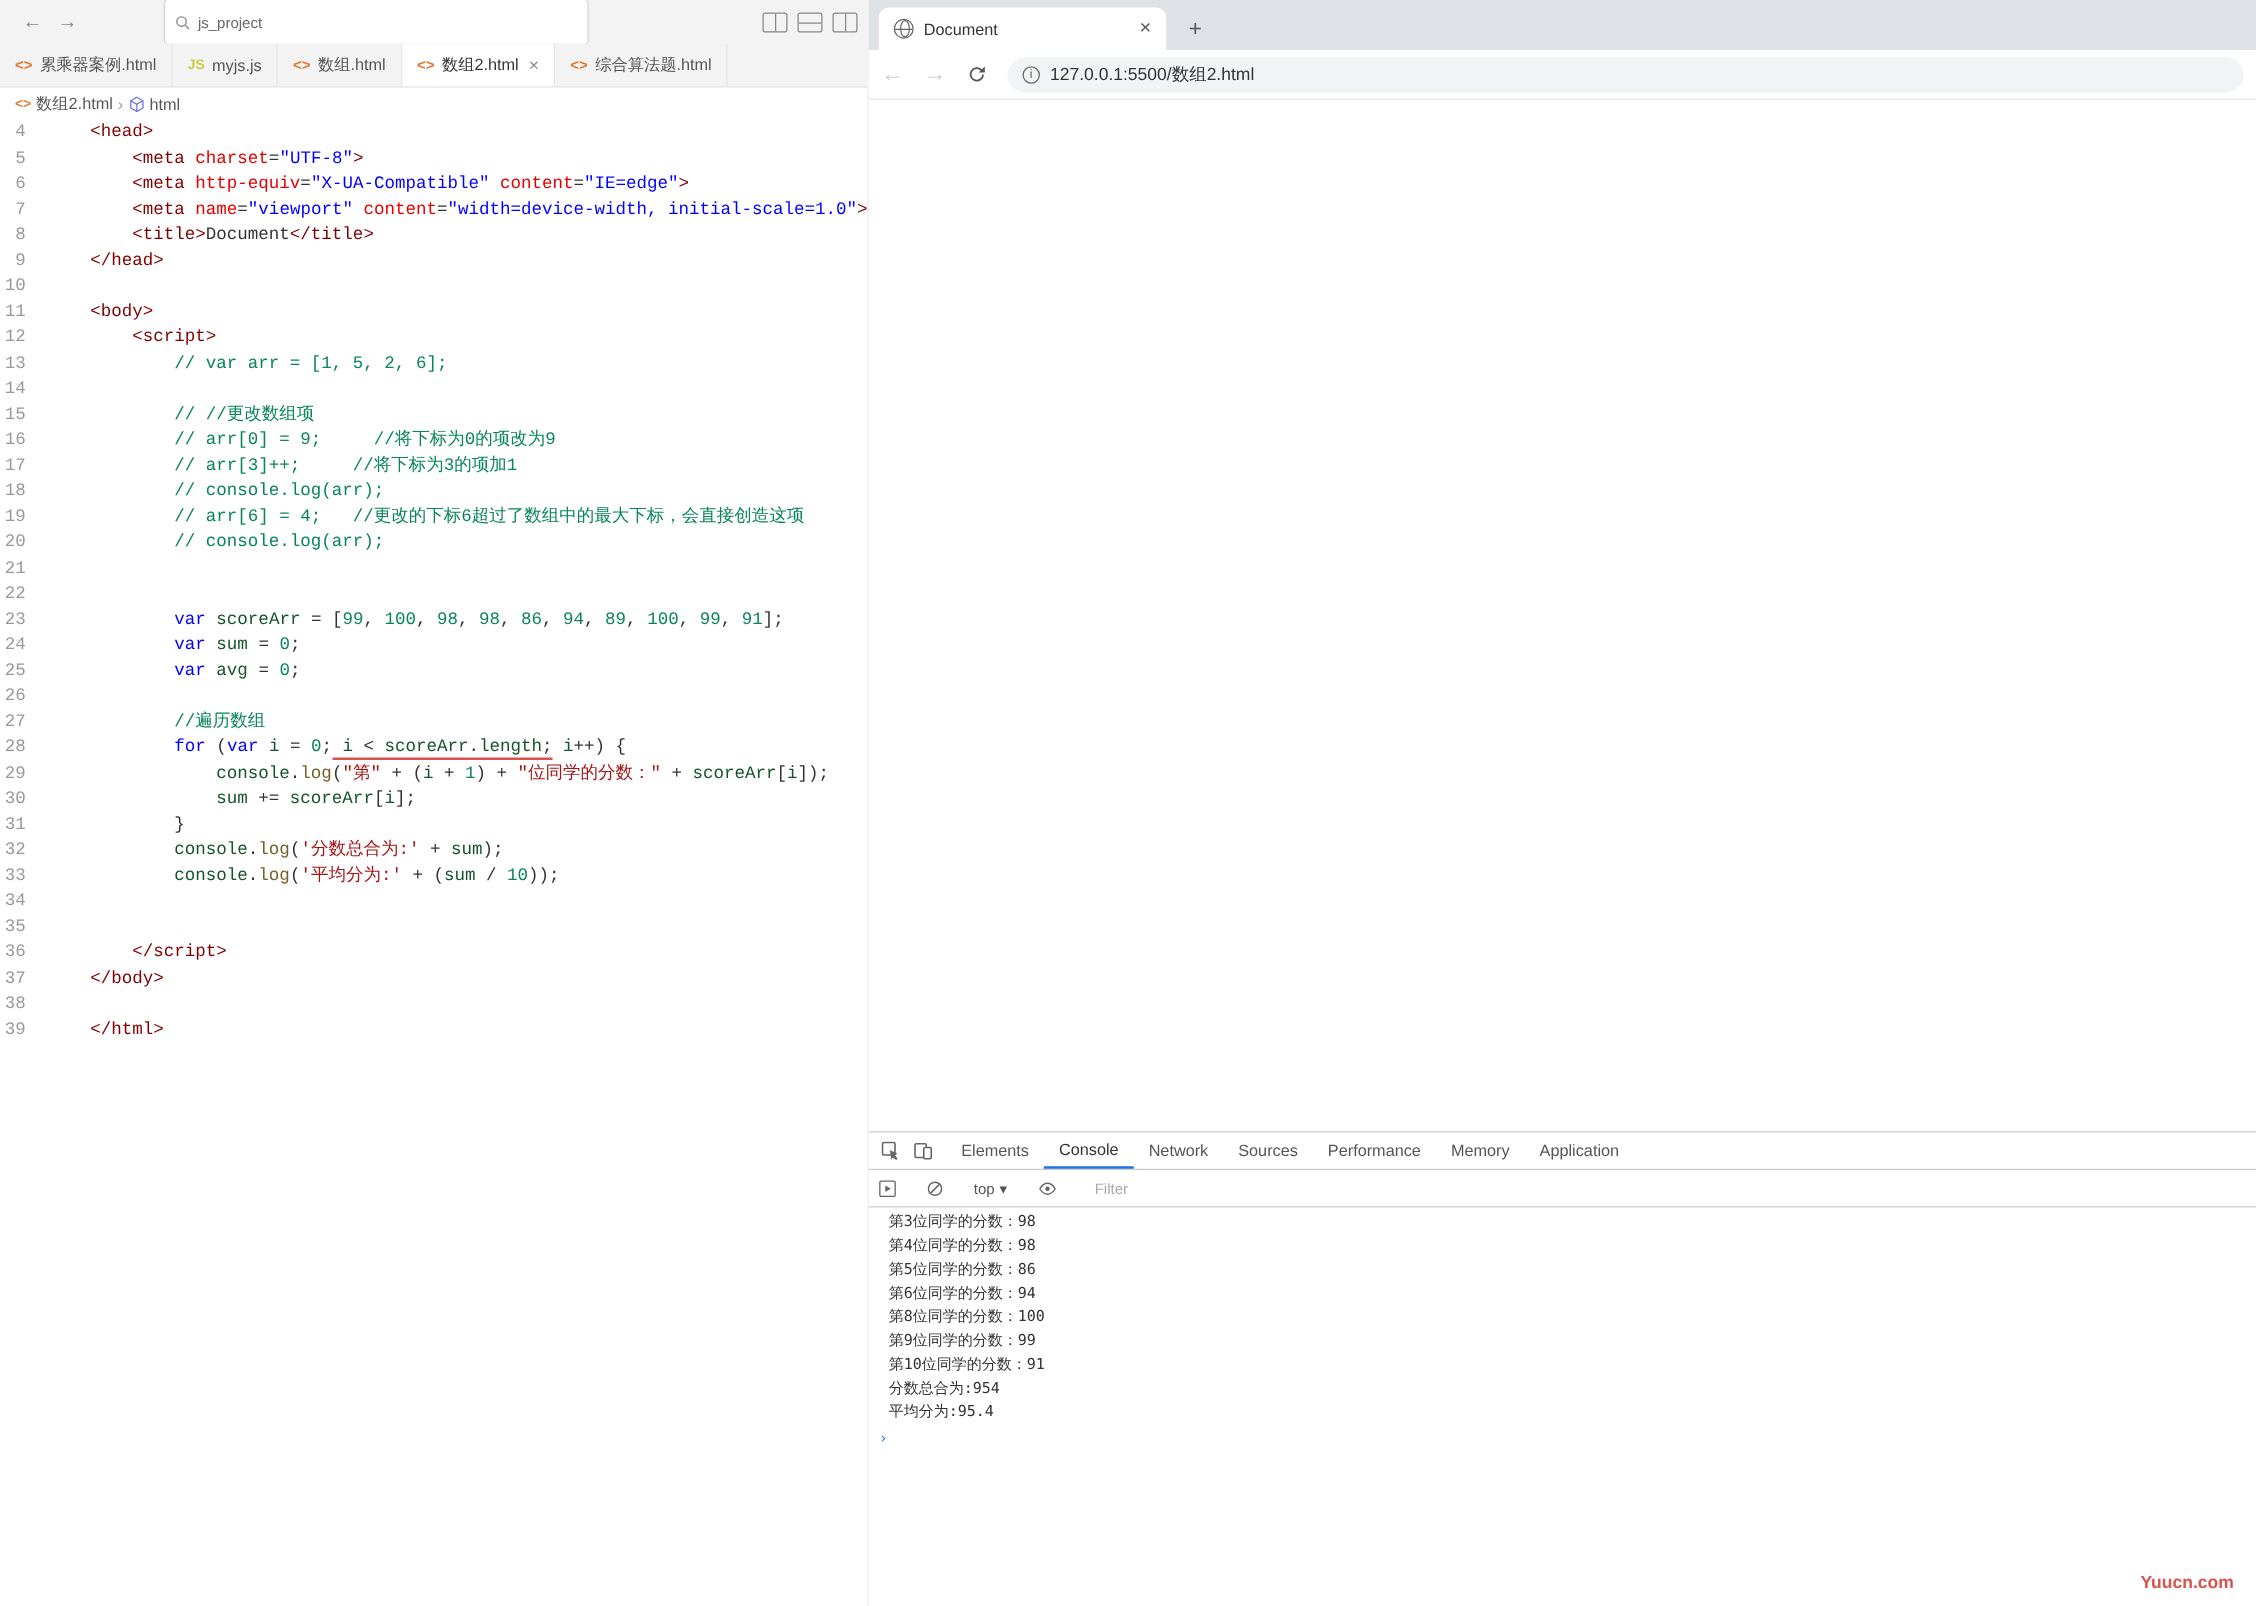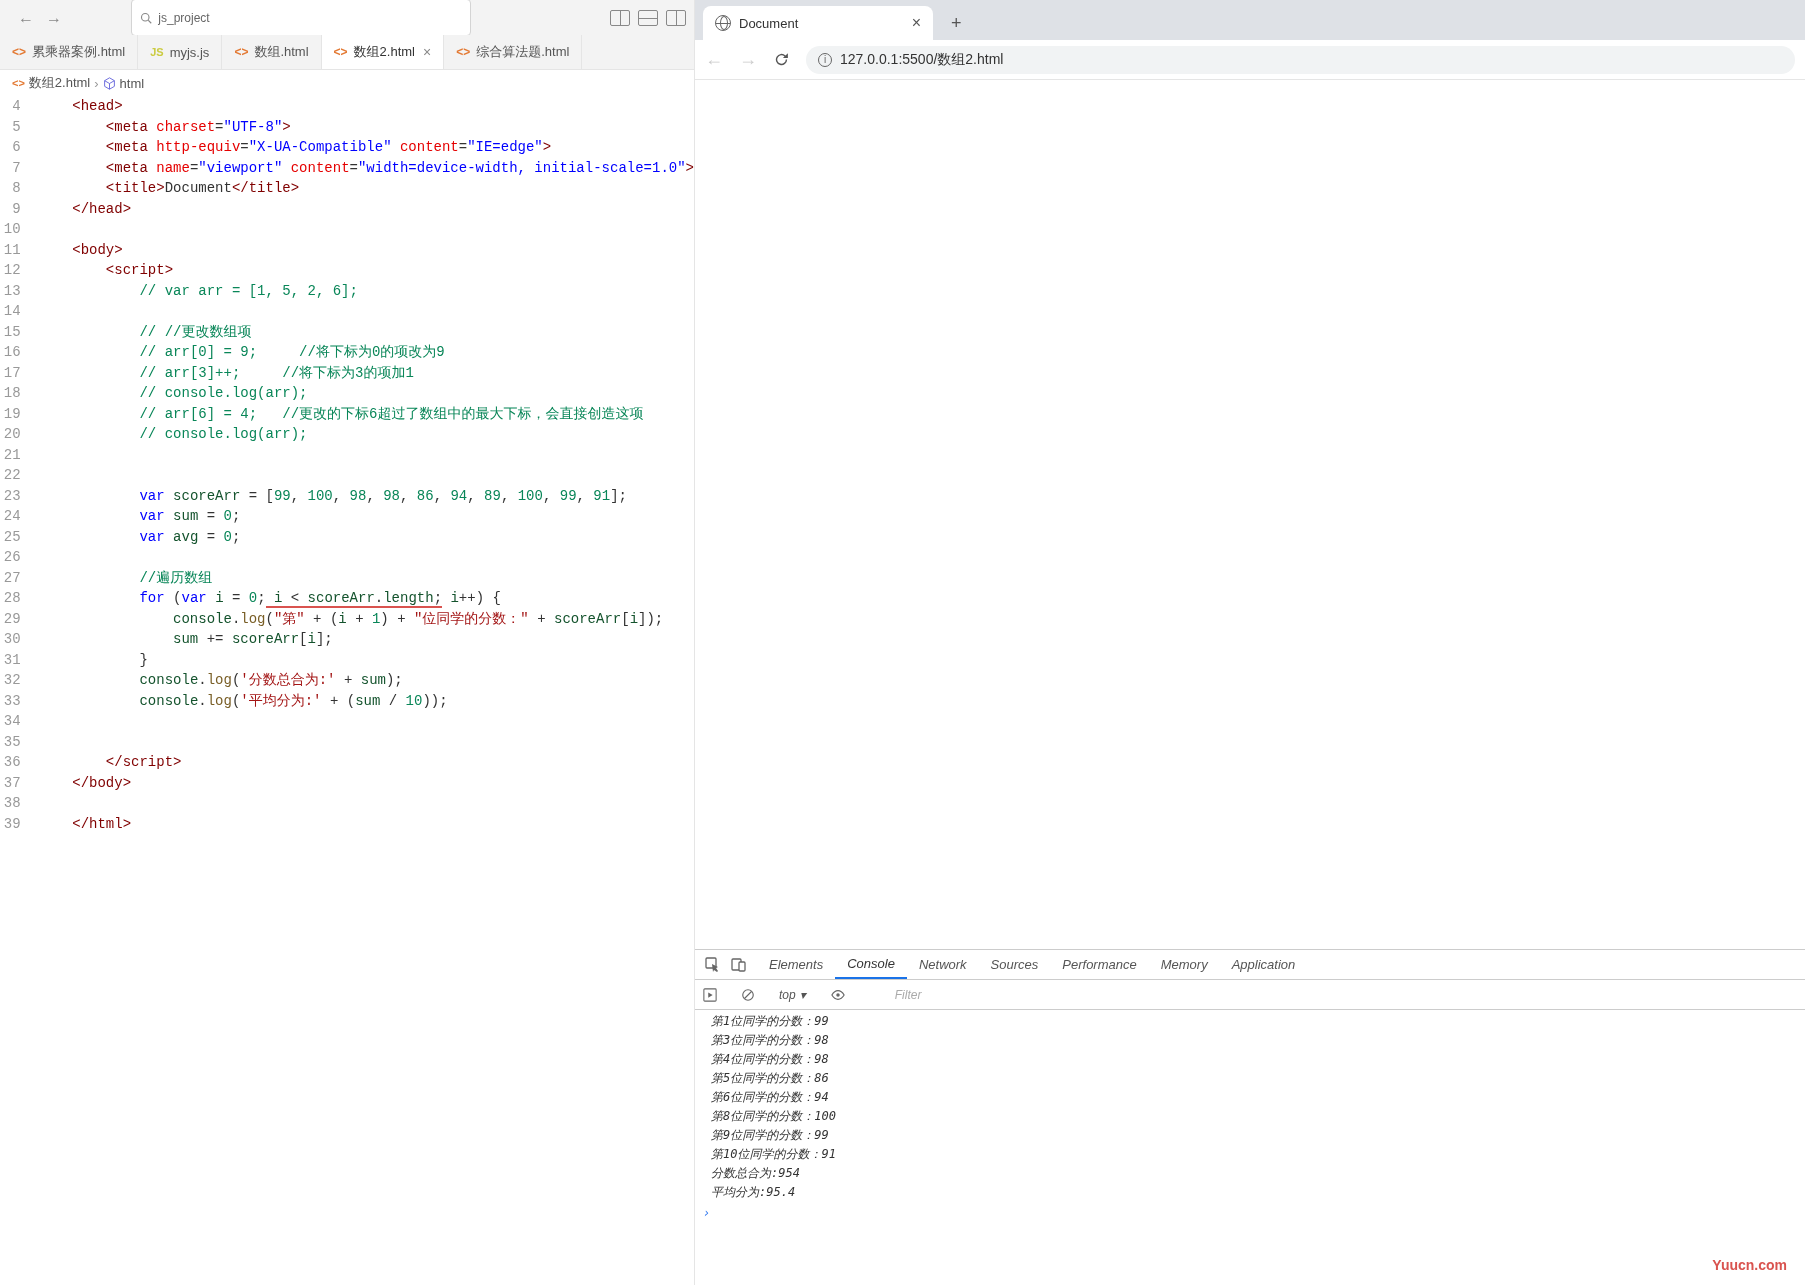--- a/index.html
+++ b/index.html
@@ -65,28 +65,28 @@
 
 .browser-toolbar { height: 40px; background: #fff; border-bottom: 1px solid #e5e5e5; display: flex; align-items: center; padding: 0 10px; gap: 16px; }
 .br-nav-btn { font-size: 18px; color: #ccc; }
 .br-reload { font-size: 16px; color: #555; }
 .br-url { flex: 1; background: #f1f3f4; border-radius: 14px; height: 28px; display: flex; align-items: center; padding: 0 12px; font-size: 14px; color: #333; }
 .br-url-icon { margin-right: 8px; width: 14px; height: 14px; border: 1.5px solid #666; border-radius: 50%; display: flex; align-items: center; justify-content: center; font-size: 10px; color: #666; }
 
 .browser-body { flex: 1; background: #fff; }
 
 
-.devtools { height: 336px; border-top: 1px solid #ccc; display: flex; flex-direction: column; background: #fff; font-style: italic; }
+.devtools { height: 380px; border-top: 1px solid #ccc; display: flex; flex-direction: column; background: #fff; }
 .dt-tabs { height: 30px; display: flex; align-items: center; border-bottom: 1px solid #ccc; font-size: 13px; color: #555; }
 .dt-tab { padding: 0 12px; height: 100%; display: flex; align-items: center; cursor: pointer; }
 .dt-tab.active { color: #333; border-bottom: 2px solid #1a73e8; }
 .dt-icon-group { display: flex; gap: 10px; padding: 0 10px; }
 
 .dt-toolbar { height: 30px; display: flex; align-items: center; border-bottom: 1px solid #ccc; padding: 0 8px; gap: 24px; font-size: 12px; color: #555; }
-.dt-filter { flex: 1; color: #aaa; font-size: 12px; padding-left: 6px; margin-left: 19px; }
+.dt-filter { flex: 1; color: #aaa; font-size: 12px; padding-left: 6px; }
 .dt-select { display: flex; align-items: center; gap: 4px; }
 
 .dt-console { flex: 1; font-family: Consolas, monospace; font-size: 12px; overflow: auto; padding: 2px 0; }
 .dt-row { display: flex; padding: 1px 16px; color: #333; }
 .dt-row .msg { flex: 1; }
 .dt-prompt { color: #367cf1; padding: 4px 8px; font-size: 12px; }
 
 .watermark { position: absolute; bottom: 12px; right: 18px; color: #d9534f; font-size: 14px; font-weight: bold; }
 
 svg { display: block; }
@@ -276,23 +276,20 @@
           <svg width="16" height="14" viewBox="0 0 16 16">
               <path d="M8 3C4 3 1 8 1 8s3 5 7 5 7-5 7-5-3-5-7-5z" fill="none" stroke="#666" stroke-width="1.3"></path>
               <circle cx="8" cy="8" r="2" fill="#666"></circle>
             </svg>
         </span>
         <span class="dt-filter">Filter</span>
       </div>
 
       <div class="dt-console" id="console-out">
           <div class="dt-row">
-            <span class="msg">第1位同学的分数：99</span>
-          </div>
-          <div class="dt-row">
             <span class="msg">第3位同学的分数：98</span>
           </div>
           <div class="dt-row">
             <span class="msg">第4位同学的分数：98</span>
           </div>
           <div class="dt-row">
             <span class="msg">第5位同学的分数：86</span>
           </div>
           <div class="dt-row">
             <span class="msg">第6位同学的分数：94</span>

